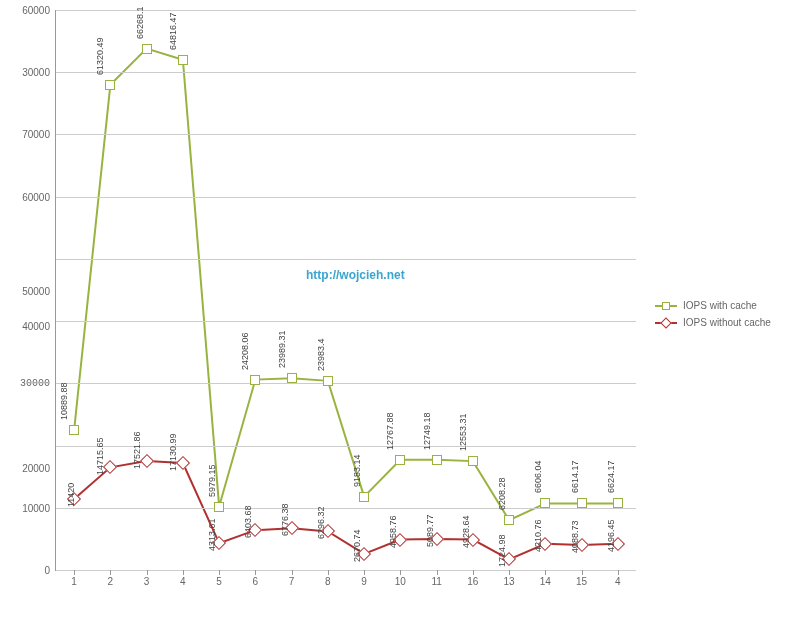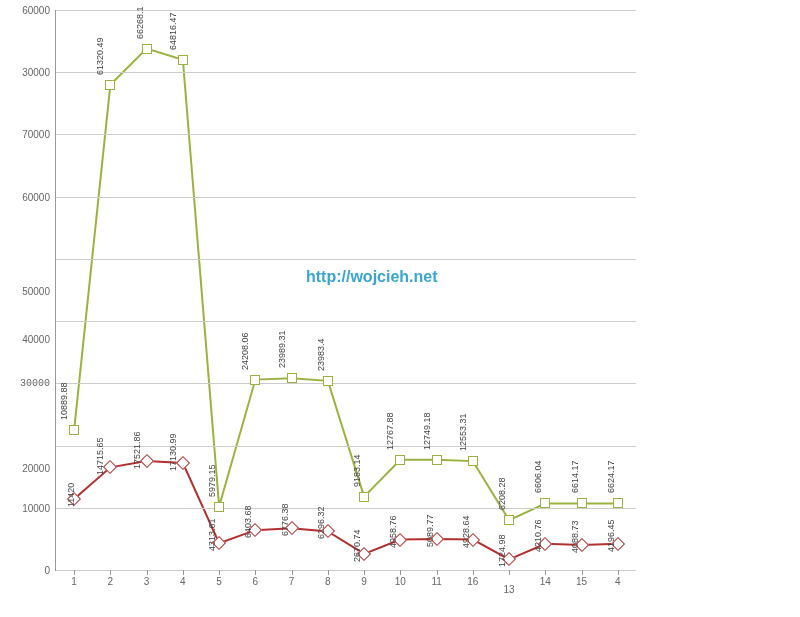--- a/index.html
+++ b/index.html
@@ -11,42 +11,42 @@
   .xlab{position:absolute;top:100%;padding-top:6px;transform:translateX(-50%);font-size:10px;color:#666;}
   svg.lines{position:absolute;left:0;top:0;width:100%;height:100%;overflow:visible;}
   .marker-sq{position:absolute;width:8px;height:8px;border:1.5px solid #99b340;background:#fff;transform:translate(-50%,-50%);}
   .marker-di{position:absolute;width:8px;height:8px;border:1.5px solid #b33030;background:#fff;transform:translate(-50%,-50%) rotate(45deg);}
   .dlabel{position:absolute;font-size:9px;color:#444;white-space:nowrap;transform:translate(-50%,0) rotate(-90deg);transform-origin:left top;}
   .legend{position:absolute;left:655px;top:300px;font-size:10px;color:#666;}
   .legend .row{display:flex;align-items:center;margin-bottom:6px;}
   .legend .sw-line{width:22px;height:0;border-top:2px solid;position:relative;margin-right:6px;}
   .legend .sw-sq{position:absolute;left:7px;top:-5px;width:6px;height:6px;border:1.5px solid #99b340;background:#fff;}
   .legend .sw-di{position:absolute;left:7px;top:-5px;width:6px;height:6px;border:1.5px solid #b33030;background:#fff;transform:rotate(45deg);}
-  .watermark{position:absolute;color:#3aa6d0;font-size:16px;font-weight:bold;font-family:Verdana,sans-serif;}
+  .watermark{position:absolute;color:#3aa6d0;font-size:12px;font-weight:bold;font-family:Verdana,sans-serif;}
 </style>
 </head>
 <body>
 
 <div class="chart-wrap">
   <div class="plot" id="plot">
     <svg class="lines" id="svglines" viewBox="0 0 580 560">
         <polyline points="18.125,420 54.375,74.66666666666663 90.625,38.57777777777778 126.875,49.77777777777777 163.125,496.53333333333336 199.375,369.6 235.625,368.35555555555555 271.875,370.84444444444443 308.125,486.5777777777778 344.375,449.8666666666667 380.625,449.8666666666667 416.875,451.1111111111111 453.125,510.22222222222223 489.375,493.4222222222222 525.625,493.4222222222222 561.875,493.4222222222222" fill="none" stroke="#99b340" stroke-width="2"></polyline>
         <polyline points="18.125,488.9422222222222 54.375,457.33333333333337 90.625,451.1111111111111 126.875,452.97777777777776 163.125,533.2444444444444 199.375,520.1777777777778 235.625,518.3111111111111 271.875,521.4222222222222 308.125,543.8222222222222 344.375,529.5111111111111 380.625,528.8888888888889 416.875,529.5111111111111 453.125,549.4222222222222 489.375,533.8666666666667 525.625,535.1111111111111 561.875,533.8666666666667" fill="none" stroke="#b33030" stroke-width="2"></polyline>
       </svg>
     <div class="watermark" style="left:250px;top:258px;">http://wojcieh.net</div>
   <div class="hgrid" style="top: 560px;"></div>
       <div class="ylab" style="top: 560px;">0</div>
       <div class="hgrid" style="top: 497.778px;"></div>
       <div class="ylab" style="top: 497.778px;">10000</div>
       <div class="hgrid" style="top: 435.556px;"></div>
       <div class="ylab" style="top: 458px;">20000</div>
       <div class="hgrid" style="top: 373.333px;"></div>
       <div class="ylab" style="top: 373.333px; font-family: Liberation Mono, monospace;">30000</div>
       <div class="hgrid" style="top: 311.111px;"></div>
-      <div class="ylab" style="top: 329px;">40000</div>
+      <div class="ylab" style="top: 316px;">40000</div>
       <div class="hgrid" style="top: 248.889px;"></div>
       <div class="ylab" style="top: 248.889px; margin-top: 32px;">50000</div>
       <div class="hgrid" style="top: 186.667px;"></div>
       <div class="ylab" style="top: 186.667px;">60000</div>
       <div class="hgrid" style="top: 124.444px;"></div>
       <div class="ylab" style="top: 124.444px;">70000</div>
       <div class="hgrid" style="top: 62.2222px;"></div>
       <div class="ylab" style="top: 62.2222px;">30000</div>
       <div class="hgrid" style="top: 0px;"></div>
       <div class="ylab" style="top: 0px;">60000</div>
@@ -68,21 +68,21 @@
       <div class="xlab" style="left: 271.875px;">8</div>
       <div class="vtick" style="left: 308.125px;"></div>
       <div class="xlab" style="left: 308.125px;">9</div>
       <div class="vtick" style="left: 344.375px;"></div>
       <div class="xlab" style="left: 344.375px;">10</div>
       <div class="vtick" style="left: 380.625px;"></div>
       <div class="xlab" style="left: 380.625px;">11</div>
       <div class="vtick" style="left: 416.875px;"></div>
       <div class="xlab" style="left: 416.875px;">16</div>
       <div class="vtick" style="left: 453.125px;"></div>
-      <div class="xlab" style="left: 453.125px; margin-top: 8px;">13</div>
+      <div class="xlab" style="left: 453.125px;">13</div>
       <div class="vtick" style="left: 489.375px;"></div>
       <div class="xlab" style="left: 489.375px;">14</div>
       <div class="vtick" style="left: 525.625px;"></div>
       <div class="xlab" style="left: 525.625px;">15</div>
       <div class="vtick" style="left: 561.875px;"></div>
       <div class="xlab" style="left: 561.875px;">4</div>
       <div class="marker-sq" style="left: 18.125px; top: 420px;"></div>
       <div class="dlabel" style="left: 22.125px; top: 410px;">10889.88</div>
       <div class="marker-sq" style="left: 54.375px; top: 74.6667px;"></div>
       <div class="dlabel" style="left: 58.375px; top: 64.6667px;">61320.49</div>
@@ -140,13 +140,27 @@
       <div class="dlabel" style="left: 420.875px; top: 537.511px;">4928.64</div>
       <div class="marker-di" style="left: 453.125px; top: 549.422px;"></div>
       <div class="dlabel" style="left: 457.125px; top: 557.422px;">1724.98</div>
       <div class="marker-di" style="left: 489.375px; top: 533.867px;"></div>
       <div class="dlabel" style="left: 493.375px; top: 541.867px;">4210.76</div>
       <div class="marker-di" style="left: 525.625px; top: 535.111px;"></div>
       <div class="dlabel" style="left: 529.625px; top: 543.111px;">4088.73</div>
       <div class="marker-di" style="left: 561.875px; top: 533.867px;"></div>
       <div class="dlabel" style="left: 565.875px; top: 541.867px;">4196.45</div>
     </div>
+  <div class="legend">
+    <div class="row">
+      <span class="sw-line" style="border-color:#99b340">
+          <span class="sw-sq"></span>
+        </span>
+      <span>IOPS with cache</span>
+    </div>
+    <div class="row">
+      <span class="sw-line" style="border-color:#b33030">
+          <span class="sw-di"></span>
+        </span>
+      <span>IOPS without cache</span>
+    </div>
+  </div>
 </div>
 
 </body></html>

